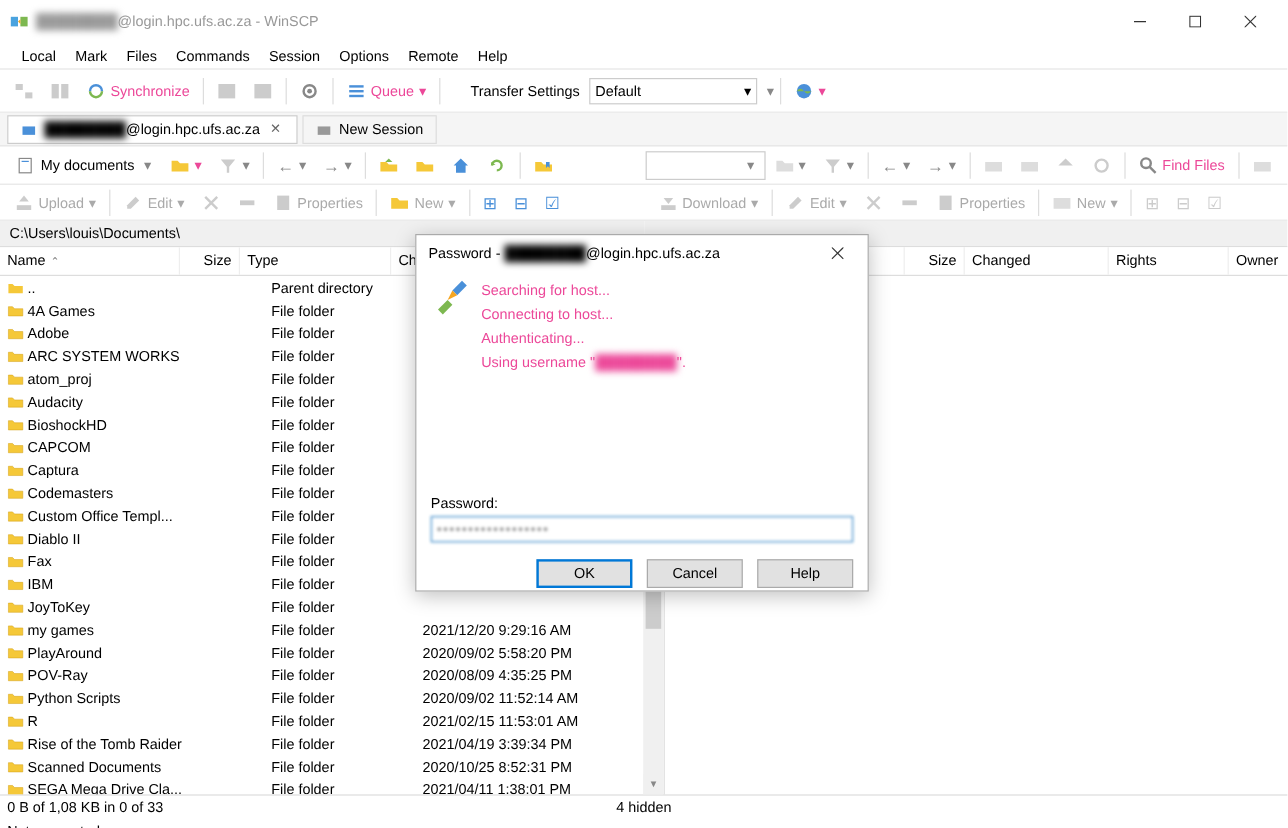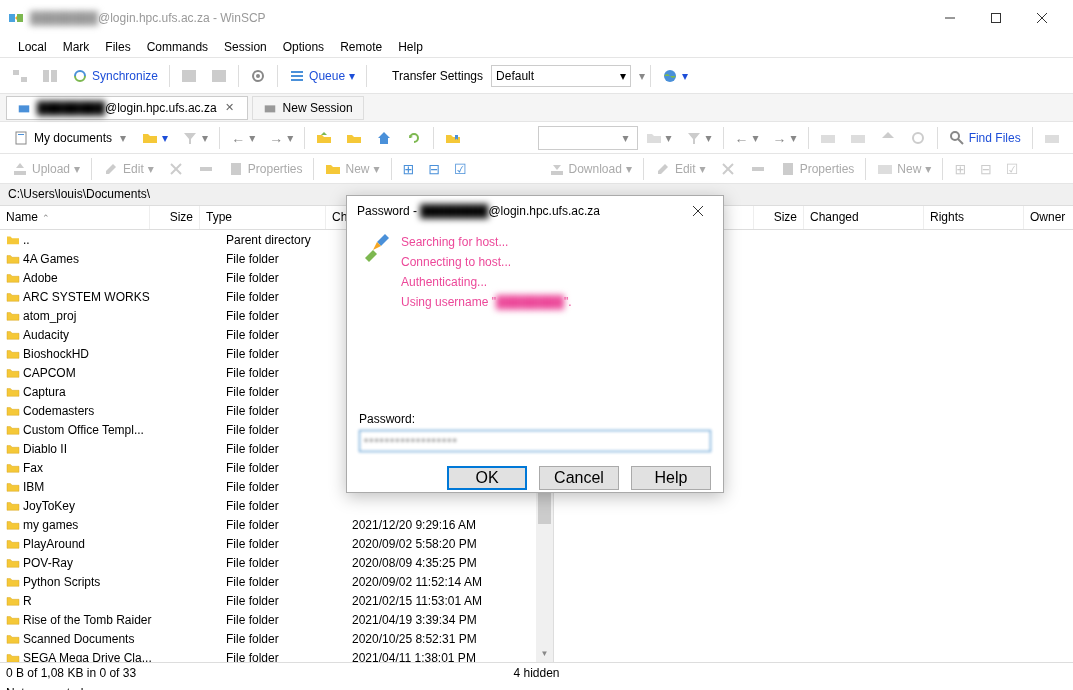--- a/index.html
+++ b/index.html
@@ -10,21 +10,21 @@
 .titlebar .title { flex: 1; color: #999; }
 .win-controls { display: flex; margin-left: auto; }
 .win-btn { width: 46px; height: 30px; display: flex; align-items: center; justify-content: center; color: #555; }
 .win-btn svg { width: 10px; height: 10px; }
 
 .menubar { height: 22px; display: flex; align-items: center; padding: 2px 8px 2px 10px; border-bottom: 1px solid #e5e5e5; }
 .menu-item { padding: 2px 8px; color: #000; }
 
 .toolbar1 { height: 36px; display: flex; align-items: center; padding: 2px 6px; border-bottom: 1px solid #e5e5e5; gap: 2px; }
 .tb-btn { height: 26px; display: flex; align-items: center; padding: 0 6px; color: #888; gap: 4px; }
-.tb-btn.enabled { color: #1d4ed8; }
+.tb-btn.enabled { color: #ec4899; }
 .tb-sep { width: 1px; height: 22px; background: #ddd; margin: 0 3px; }
 .tb-icon { width: 16px; height: 16px; }
 
 .transfer-box { display: flex; align-items: center; margin-left: 20px; gap: 8px; }
 .transfer-select { border: 1px solid #ccc; height: 22px; width: 140px; padding: 0 4px; display: flex; align-items: center; background: #fff; }
 
 .session-tabs { height: 28px; display: flex; align-items: center; padding: 0 6px; border-bottom: 1px solid #e5e5e5; background: #f5f5f5; }
 .session-tab { display: flex; align-items: center; height: 24px; padding: 0 10px; gap: 6px; background: #fff; border: 1px solid #ccc; margin-right: 4px; }
 .session-tab.new { background: #f5f5f5; border: 1px solid #ddd; }
 .tab-close { width: 14px; height: 14px; display: flex; align-items: center; justify-content: center; font-size: 11px; color: #666; }
@@ -74,21 +74,21 @@
 .dlg-close { width: 30px; height: 30px; display: flex; align-items: center; justify-content: center; }
 .dlg-body { padding: 6px 12px; }
 .dlg-status { display: flex; gap: 10px; margin-bottom: 10px; }
 .dlg-icon { width: 32px; height: 32px; flex-shrink: 0; }
 .dlg-messages { flex: 1; font-size: 12px; line-height: 20px; }
 .dlg-messages div { color: #ec4899; }
 .dlg-pwd-section { margin-top: 100px; }
 .dlg-pwd-label { margin-bottom: 4px; }
 .dlg-pwd-input { width: 100%; height: 22px; border: 1px solid #3a89c9; padding: 2px 4px; font-family: inherit; font-size: 12px; letter-spacing: 1px; color: #999; }
 .dlg-buttons { display: flex; justify-content: flex-end; gap: 12px; margin-top: 14px; }
-.dlg-btn { width: 80px; height: 24px; border: 1px solid #aaa; background: #e1e1e1; font-size: 16px; }
+.dlg-btn { width: 80px; height: 24px; border: 1px solid #aaa; background: #e1e1e1; font-size: 12px; }
 .dlg-btn.primary { border: 2px solid #0078d7; background: #e1e1e1; }
 
 .blur { filter: blur(3px); display: inline-block; }
 .sort-arrow { font-size: 9px; color: #888; margin-left: 4px; }
 
 .scrollbar-vert { width: 17px; background: #f0f0f0; display: flex; flex-direction: column; }
 .sb-btn { height: 17px; background: #f0f0f0; display: flex; align-items: center; justify-content: center; color: #888; font-size: 8px; }
 .sb-thumb { background: #ccc; margin: 0 2px; }
 </style>
 </head>

